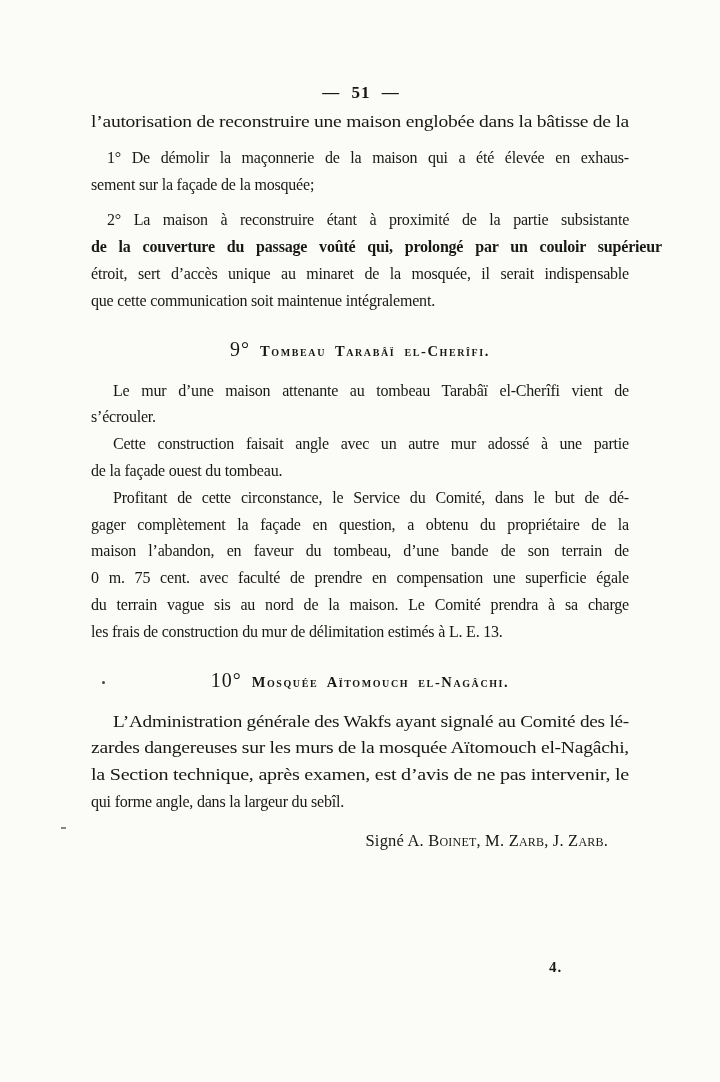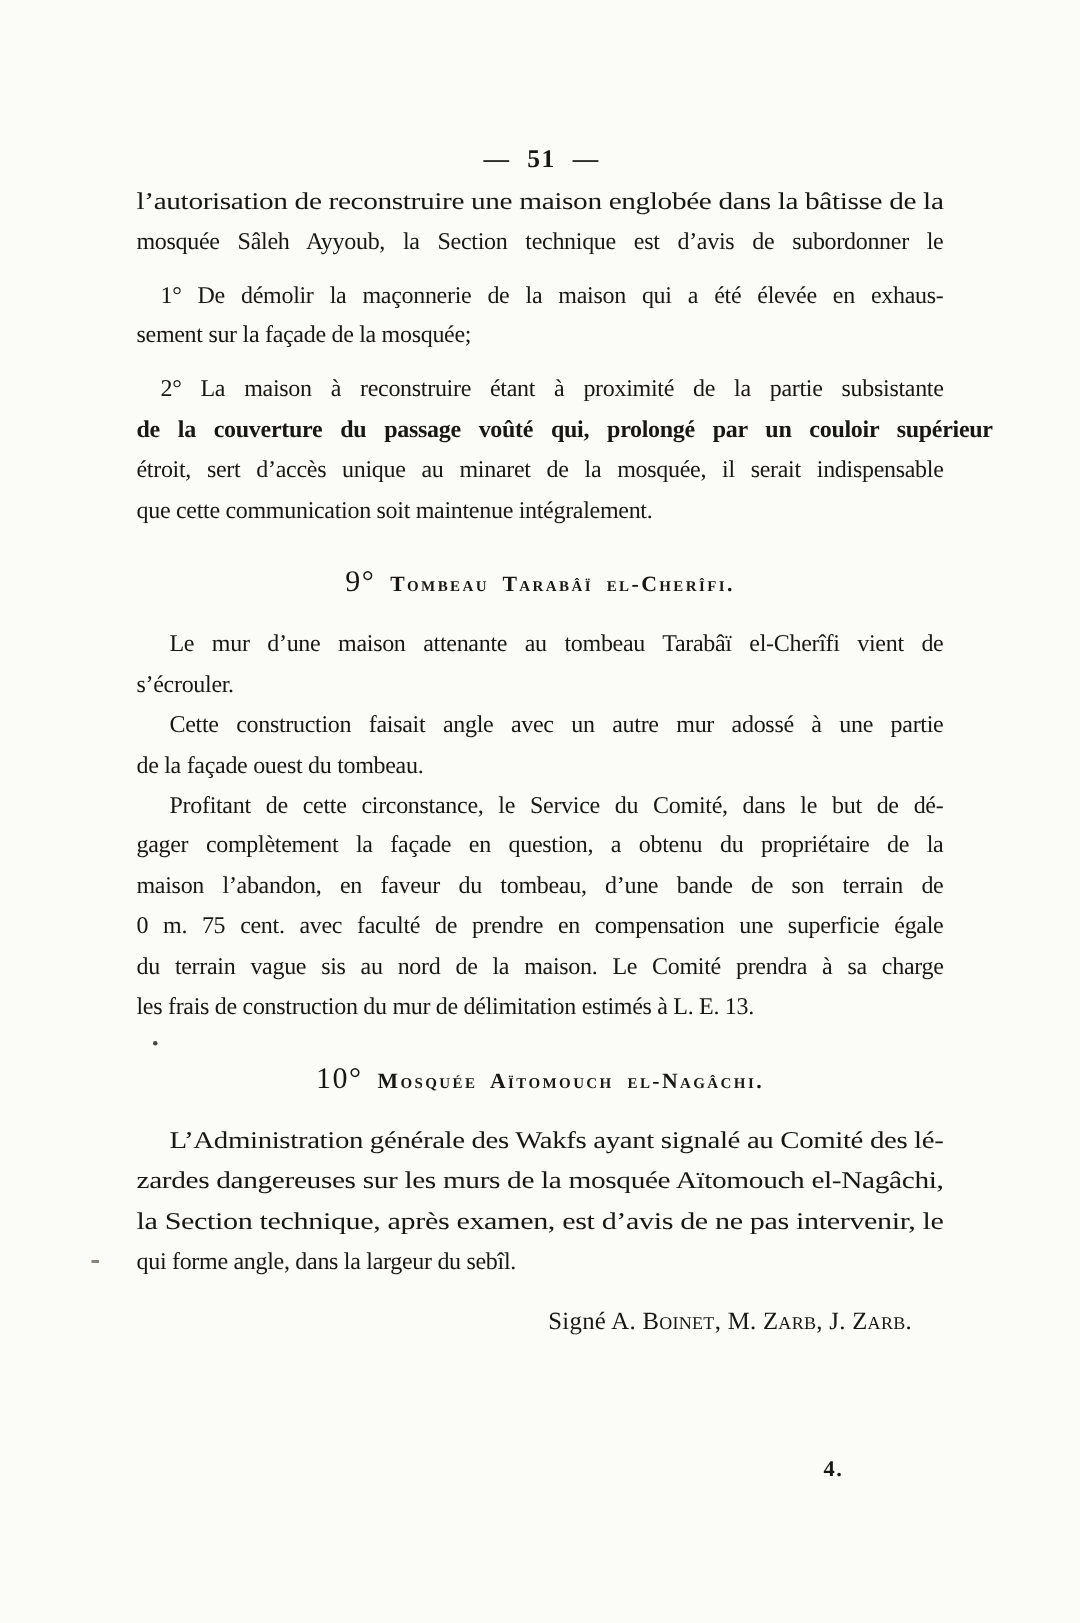--- a/index.html
+++ b/index.html
@@ -4,21 +4,21 @@
 <style>
   html,body{margin:0;padding:0;}
   body{
     width:720px;height:1082px;
     background:#fbfbf8;
     font-family:"Liberation Serif","DejaVu Serif",serif;
     color:#191713;
     position:relative;
     overflow:hidden;
   }
-  .page{position:absolute;inset:0;margin-top:13px;}
+  .page{position:absolute;inset:0;}
   .page-number-header{
     position:absolute;top:83px;left:0;width:722px;
     text-align:center;font-size:17px;font-weight:bold;
     letter-spacing:1px;word-spacing:6px;
   }
   #text-column{
     position:absolute;left:91px;top:0;width:538px;
     padding-top:109px;
     font-size:16px;line-height:26.8px;letter-spacing:-0.2px;
     text-rendering:optimizeLegibility;
@@ -60,21 +60,20 @@
 </style>
 </head>
 <body>
 
 <div class="page">
   <div class="page-number-header">— 51 —</div>
 
   <div id="text-column">
       <div class="para">
         <div class="line" style="padding-left: 0px;"><span class="line-inner" style="transform: scaleX(1.2212);">l’autorisation de reconstruire une maison englobée dans la bâtisse de la</span></div>
-        <div class="line" style="padding-left: 0px;"><span class="line-inner" style="word-spacing: 8.13px;">mosquée Sâleh Ayyoub, la Section technique est d’avis de subordonner le</span></div>
       </div>
       <div class="para block-item">
         <div class="line" style="padding-left: 16px;"><span class="line-inner" style="word-spacing: 6.91px;">1° De démolir la maçonnerie de la maison qui a été élevée en exhaus-</span></div>
         <div class="line" style="padding-left: 0px;"><span class="line-inner">sement sur la façade de la mosquée;</span></div>
       </div>
       <div class="para block-item">
         <div class="line" style="padding-left: 16px;"><span class="line-inner" style="word-spacing: 8.85px; text-align: right;">2° La maison à reconstruire étant à proximité de la partie subsistante</span></div>
         <div class="line" style="padding-left: 0px; font-weight: bold;"><span class="line-inner" style="word-spacing: 8.13px;">de la couverture du passage voûté qui, prolongé par un couloir supérieur</span></div>
         <div class="line" style="padding-left: 0px;"><span class="line-inner" style="word-spacing: 6.81px;">étroit, sert d’accès unique au minaret de la mosquée, il serait indispensable</span></div>
         <div class="line" style="padding-left: 0px;"><span class="line-inner">que cette communication soit maintenue intégralement.</span></div>

